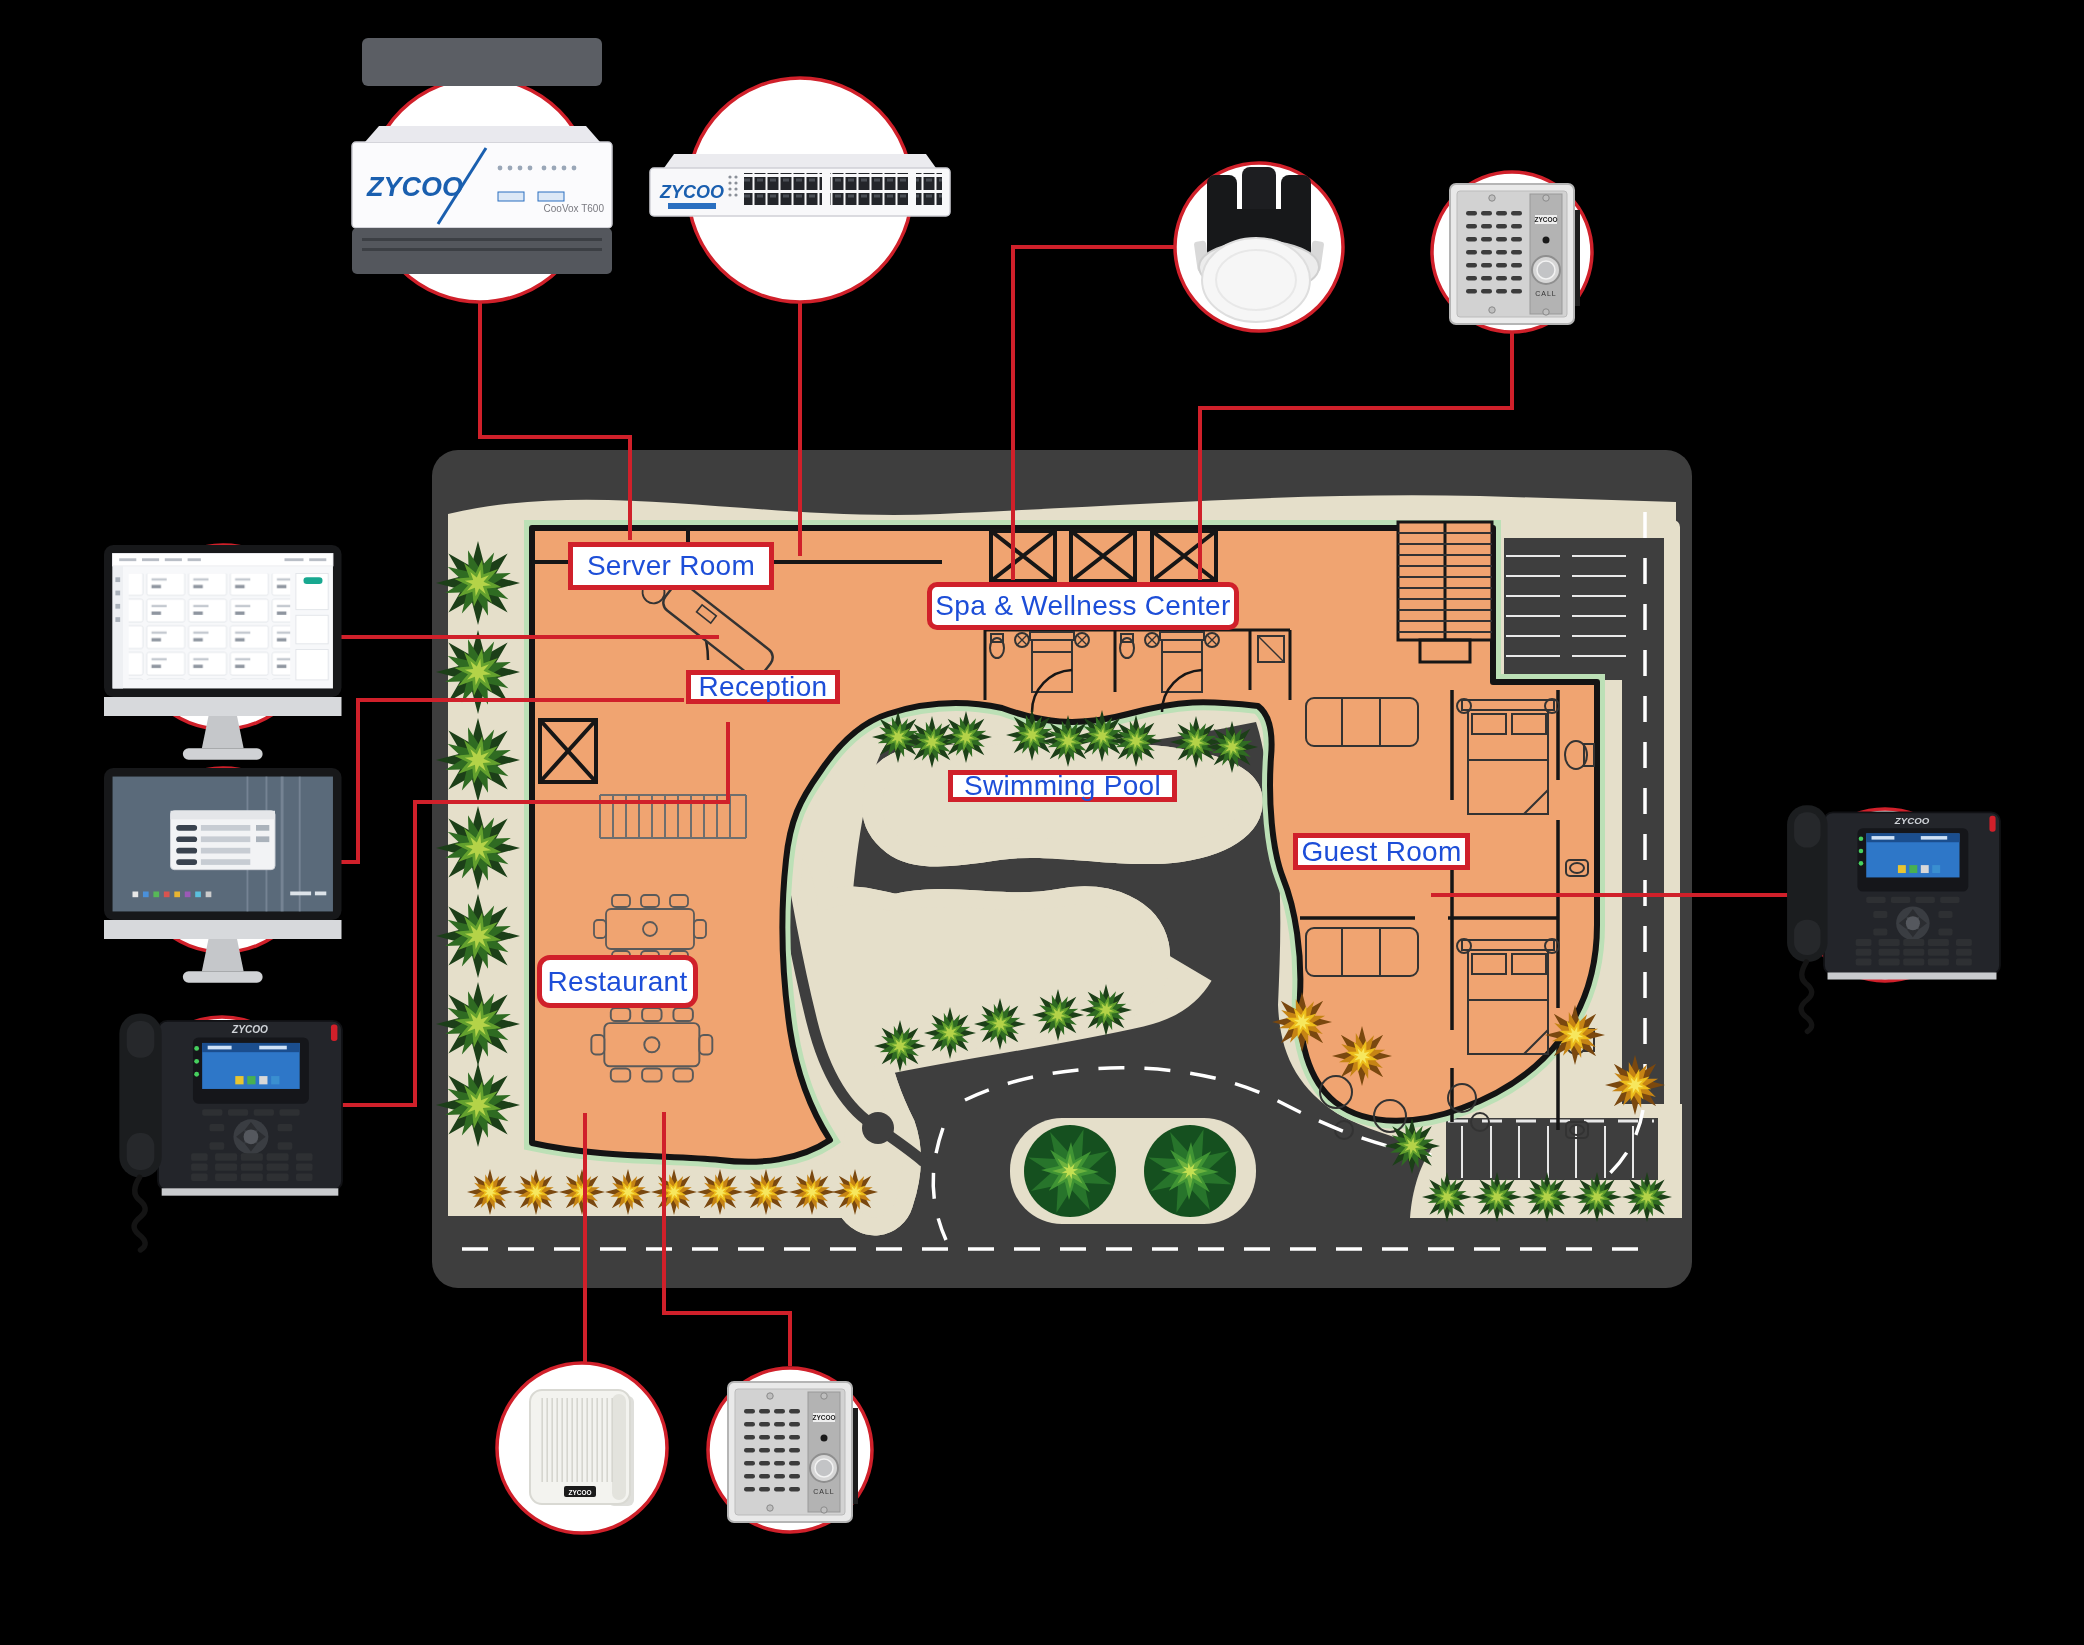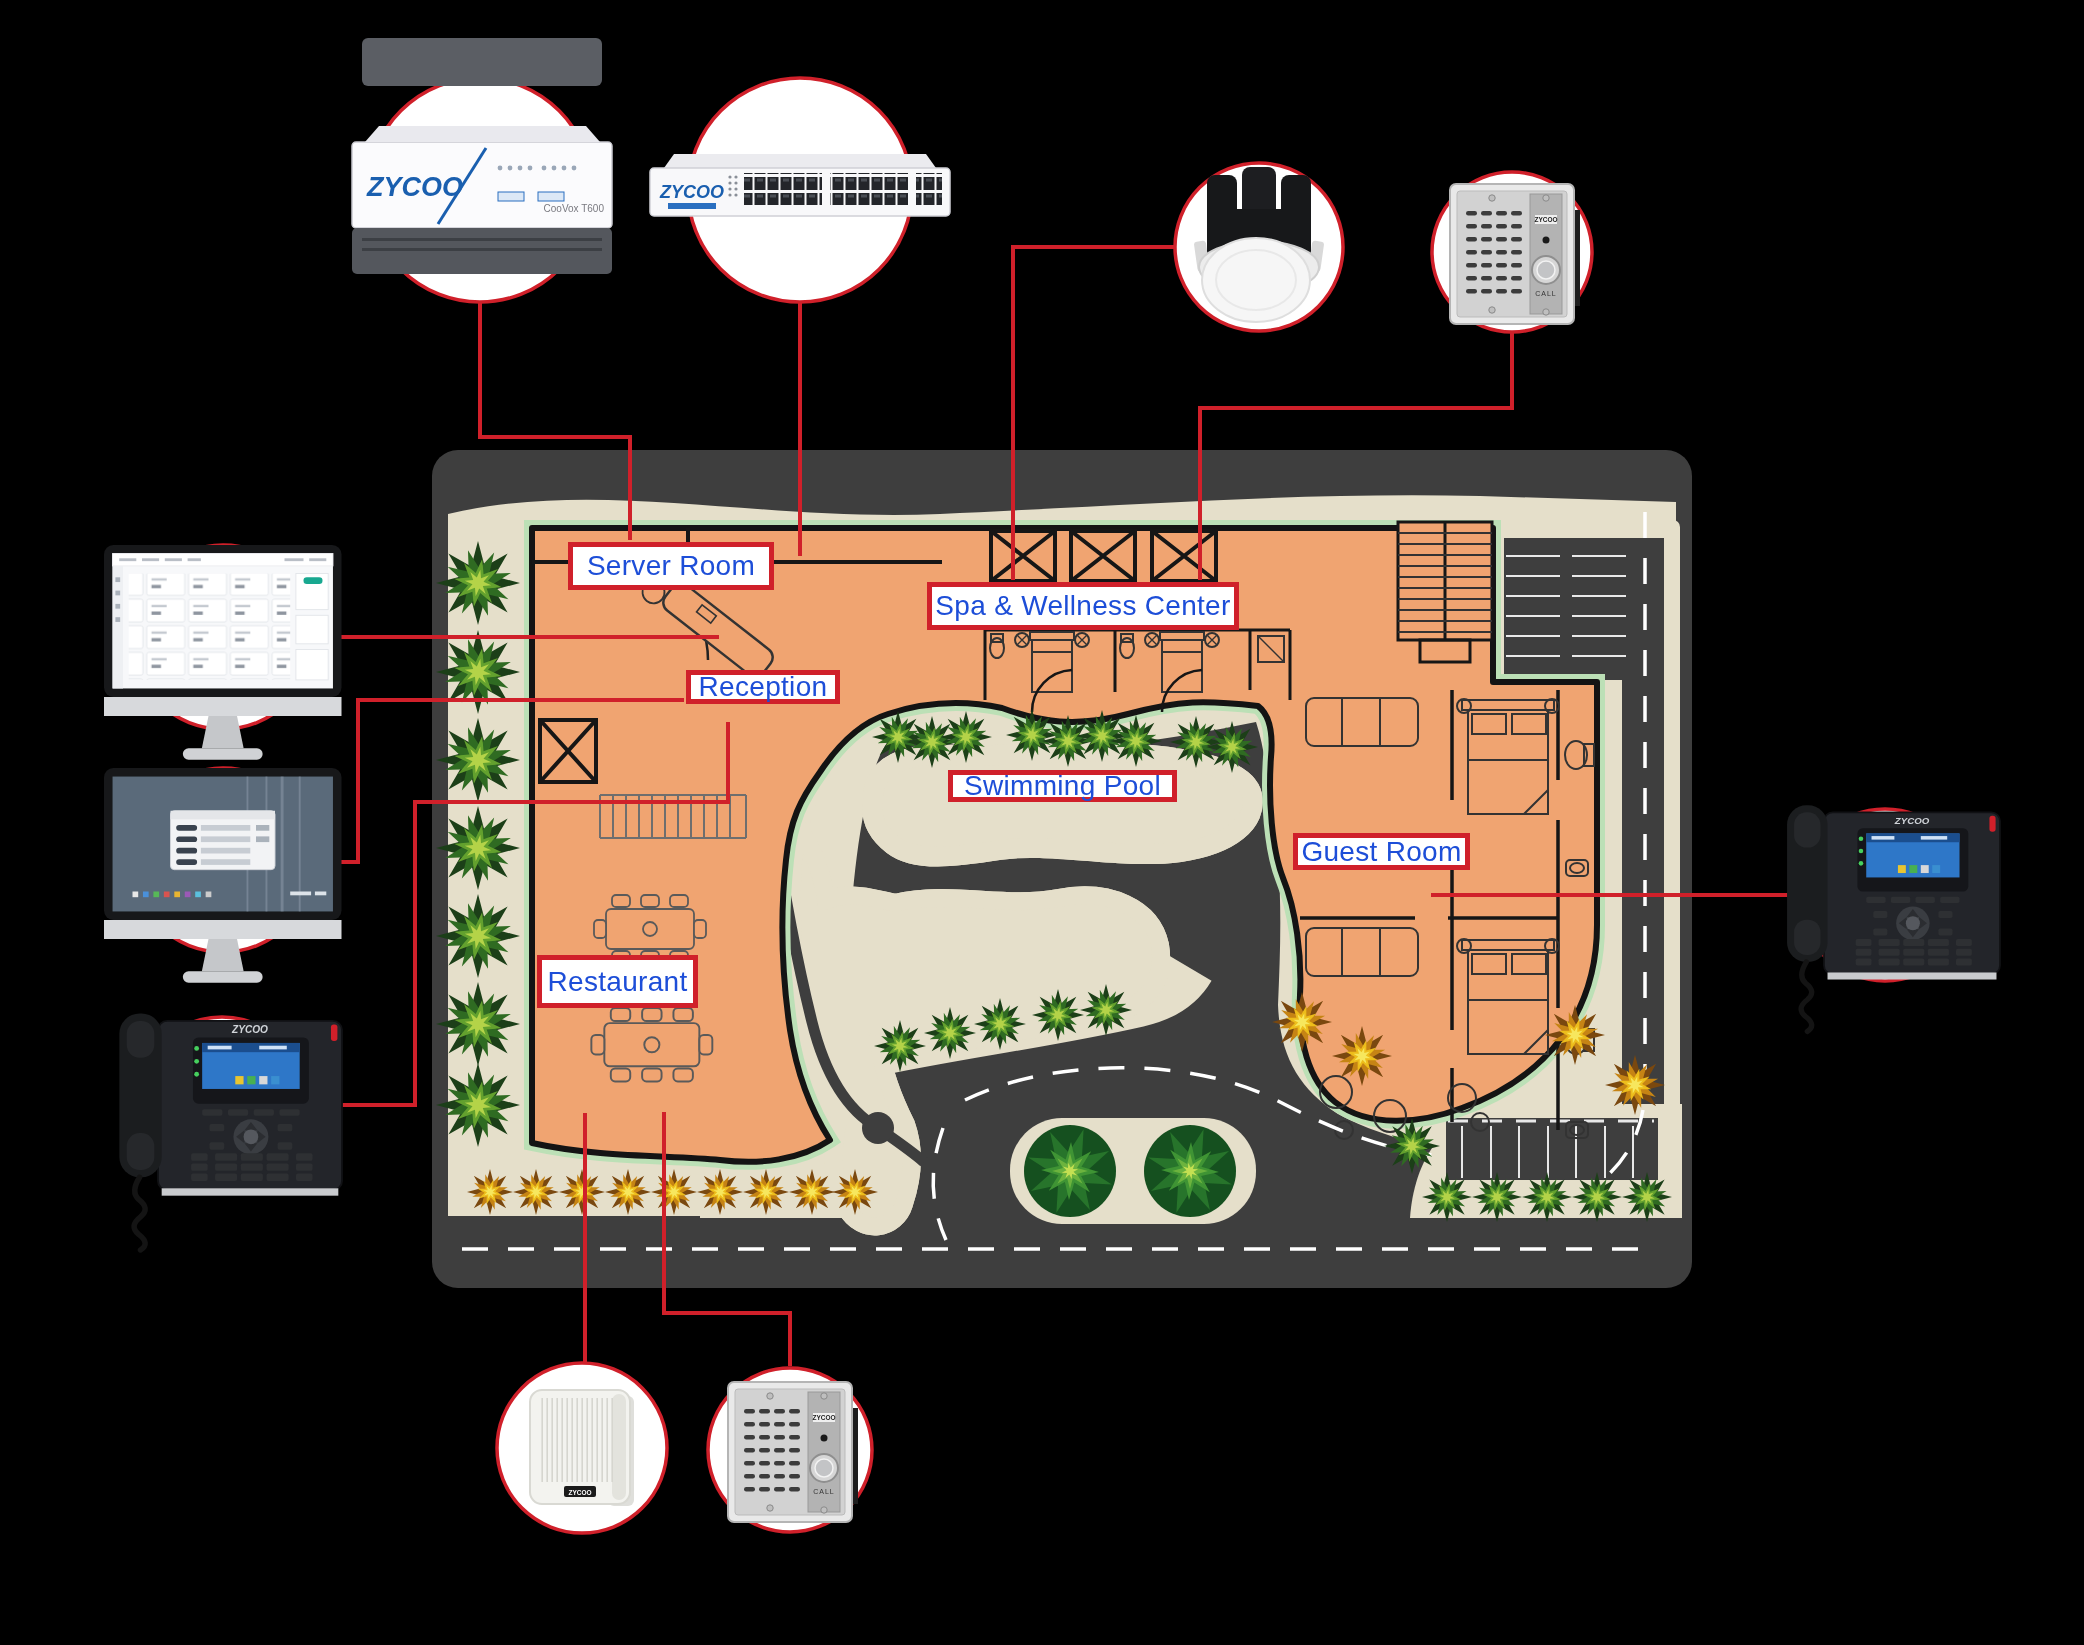--- a/index.html
+++ b/index.html
@@ -620,18 +620,18 @@
             <rect x="200" y="169" width="18" height="8" rx="2"></rect>
             <rect x="200" y="180" width="18" height="8" rx="2"></rect>
       </g>
       <rect x="54" y="196" width="192" height="8" fill="#c9cbce"></rect>
     </g>
   </g>
 </svg>
 
 <div class="map-label" style="left:568px;top:542px;width:206px;height:48px;">Server Room</div>
 <div class="map-label" style="left:686px;top:670px;width:154px;height:34px;">Reception</div>
-<div class="map-label" style="left:927px;top:582px;width:312px;height:48px;">Spa &amp; Wellness Center</div>
+<div class="map-label" style="left:927px;top:582px;width:312px;height:48px;border-radius:10px;">Spa &amp; Wellness Center</div>
 <div class="map-label" style="left:948px;top:770px;width:229px;height:32px;">Swimming Pool</div>
 <div class="map-label" style="left:1293px;top:833px;width:177px;height:37px;">Guest Room</div>
-<div class="map-label" style="left:537px;top:955px;width:161px;height:53px;">Restaurant</div>
+<div class="map-label" style="left:537px;top:955px;width:161px;height:53px;border-radius:13px;">Restaurant</div>
 
 </div>
 
 </body></html>

